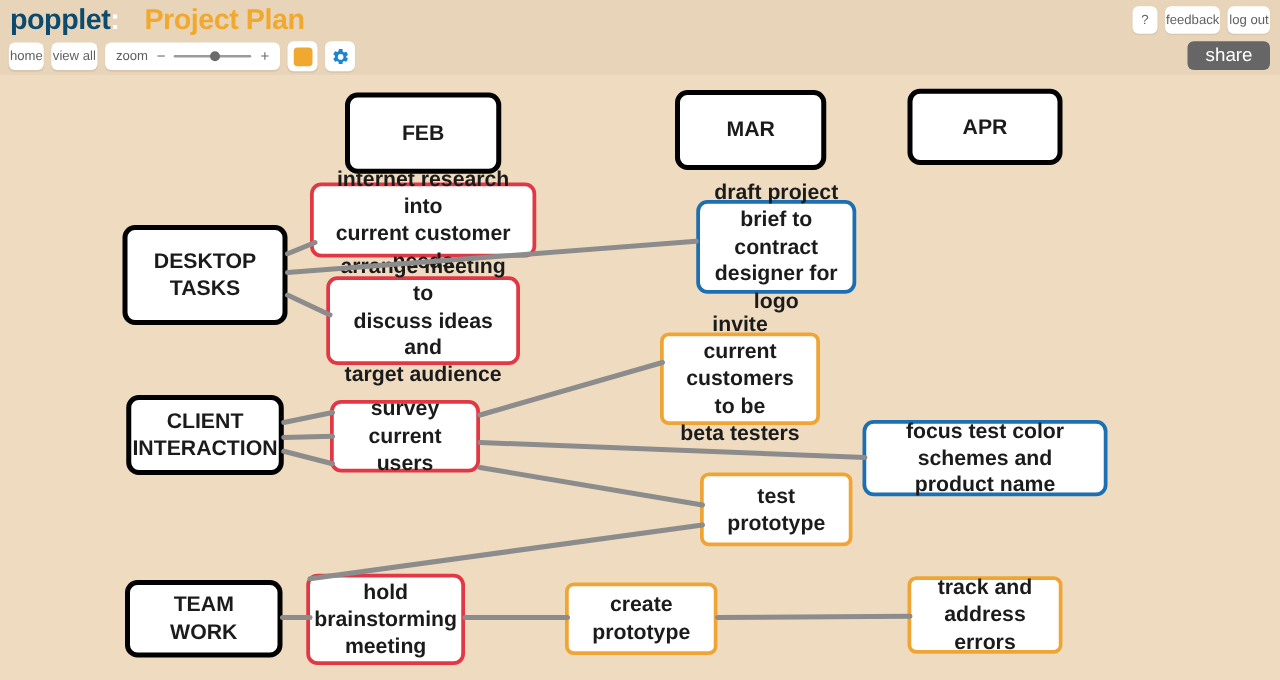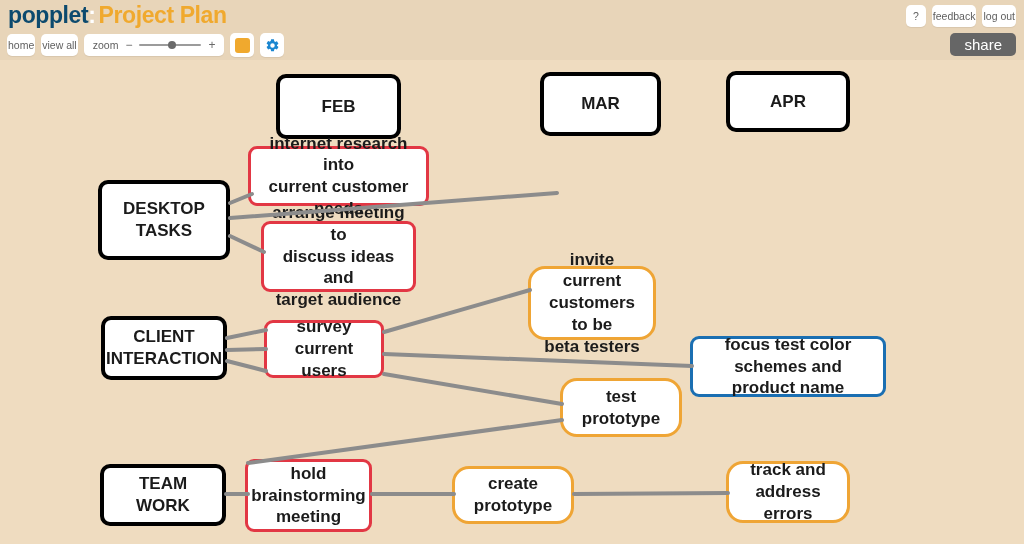--- a/index.html
+++ b/index.html
@@ -38,21 +38,21 @@
     top: 2px;
     font-size: 23px;
     font-weight: bold;
     letter-spacing: -0.4px;
     white-space: nowrap;
   }
   #brand .logo-word { color: #0c4a6e; }
   #brand .logo-colon { color: #ffffff; }
   #brand .doc-title {
     color: #f0a92e;
-    margin-left: 3px;
+    margin-left: 20px;
   }
 
   .pillbar {
     position: absolute;
     display: flex;
     align-items: center;
     gap: 6px;
   }
   #left-toolbar { left: 7px; top: 33px; }
   #right-toolbar-top { right: 8px; top: 5px; }
@@ -187,21 +187,21 @@
     border-radius: 9px;
   }
   .popple.blue {
     border-color: #1b6fb2;
     border-width: 3.5px;
     border-radius: 9px;
   }
   .popple.orange {
     border-color: #efa535;
     border-width: 3.5px;
-    border-radius: 17px;
+    border-radius: 7px;
   }
 </style>
 </head>
 <body>
 
 <div id="app">
 
   <svg id="links" viewBox="0 0 1024 544" width="1024" height="544">
       <line x1="230" y1="203" x2="252" y2="194" stroke="#8c8c8c" stroke-width="4" stroke-linecap="round"></line>
       <line x1="230" y1="218" x2="557" y2="193" stroke="#8c8c8c" stroke-width="4" stroke-linecap="round"></line>
@@ -228,20 +228,25 @@
       <div class="popple black" style="left: 726px; top: 71px; width: 124px; height: 61px;">
         <span class="ptext">APR</span>
       </div>
       <div class="popple black" style="left: 98px; top: 180px; width: 132px; height: 80px;">
         <span class="ptext">DESKTOP TASKS</span>
       </div>
       <div class="popple red" style="left: 248px; top: 146px; width: 181px; height: 60px; justify-content: center;">
         <span class="ptext">internet research into
 current customer needs</span>
       </div>
+      <div class="popple blue" style="left: 557px; top: 160px; width: 128px; height: 75px;">
+        <span class="ptext">draft project
+brief to contract
+designer for logo</span>
+      </div>
       <div class="popple red" style="left: 261px; top: 221px; width: 155px; height: 71px;">
         <span class="ptext">arrange meeting to
 discuss ideas and
 target audience</span>
       </div>
       <div class="popple black" style="left: 101px; top: 316px; width: 126px; height: 64px;">
         <span class="ptext">CLIENT
 INTERACTION</span>
       </div>
       <div class="popple red" style="left: 264px; top: 320px; width: 120px; height: 58px;">

